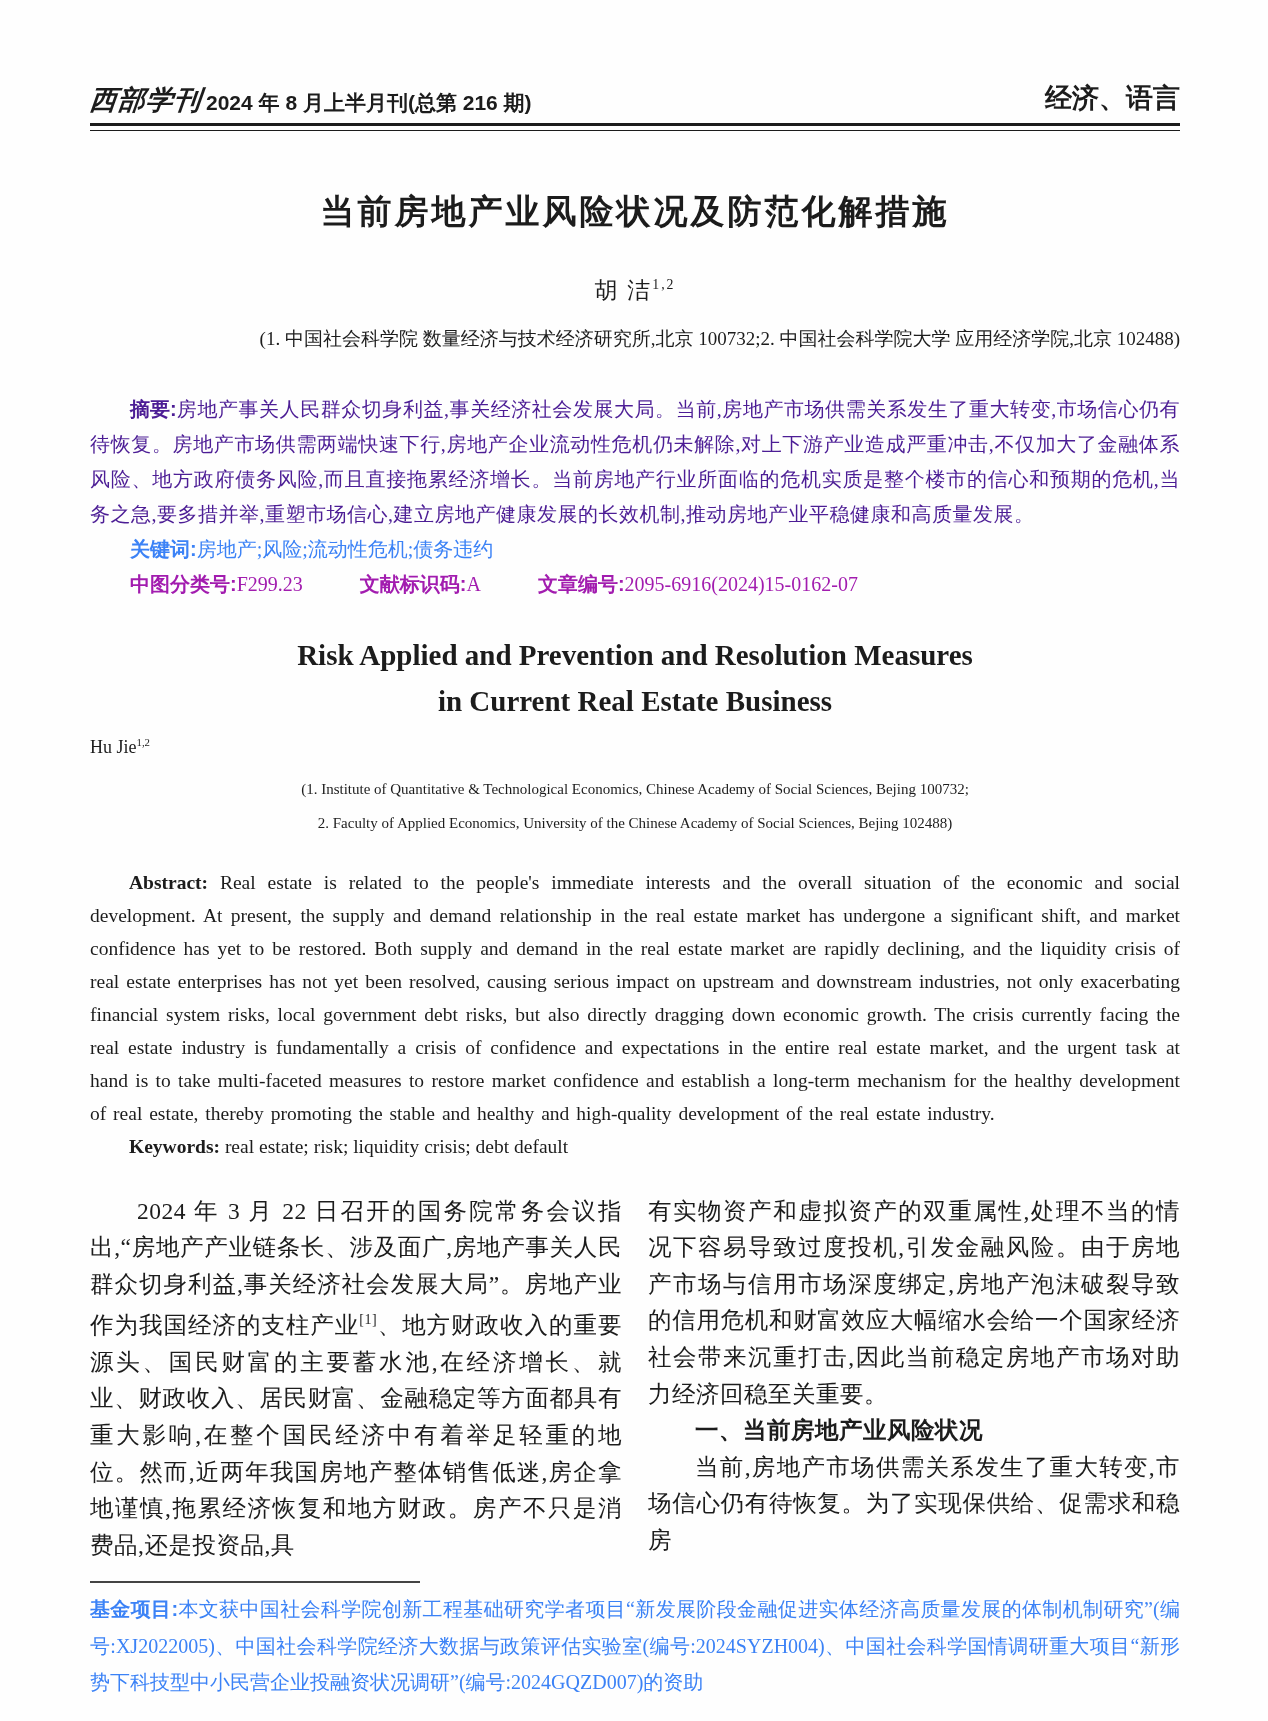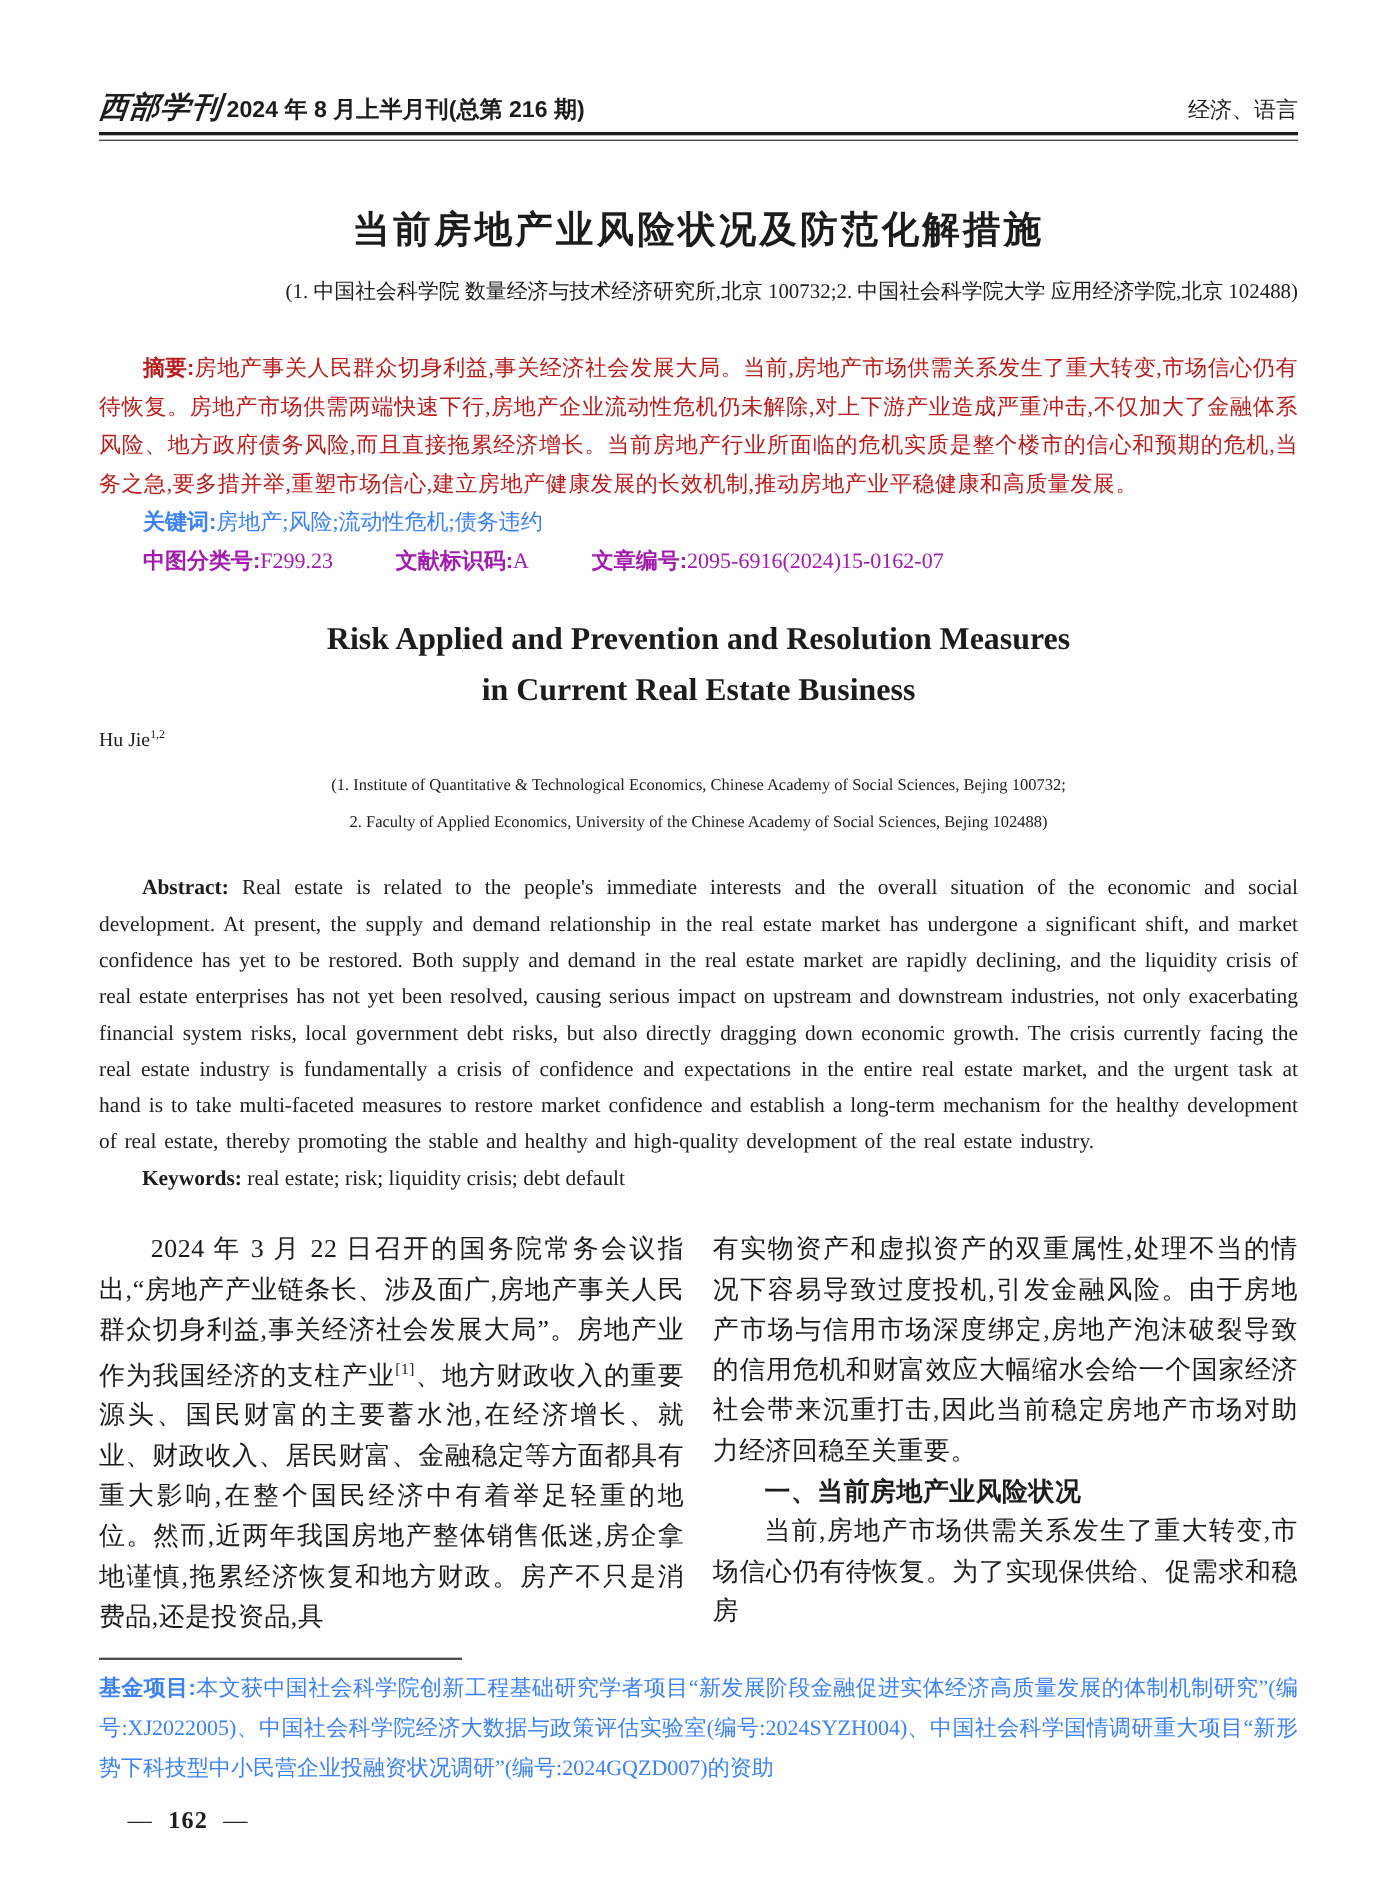--- a/index.html
+++ b/index.html
@@ -9,31 +9,31 @@
     font-family:"Liberation Serif","DejaVu Serif",serif;
     overflow:hidden;position:relative;
   }
   .page{box-sizing:border-box;width:1268px;height:1721px;padding:84px 88px 0 90px;}
 
   
   .hdr{display:flex;justify-content:space-between;align-items:flex-end;}
   .hdr-left{display:flex;align-items:flex-end;gap:4px;}
   .logo{font-family:"Liberation Sans","DejaVu Sans",sans-serif;font-weight:bold;font-style:italic;font-size:27px;line-height:1;letter-spacing:1px;transform:skewX(-6deg);}
   .issue{font-family:"Liberation Sans","DejaVu Sans",sans-serif;font-weight:bold;font-size:21px;line-height:1.1;}
-  .section{font-family:"Liberation Sans","DejaVu Sans",sans-serif;font-weight:normal;font-size:20px;line-height:1.1;}
+  .section{font-family:"Liberation Sans","DejaVu Sans",sans-serif;font-weight:bold;font-size:27px;line-height:1.1;}
   .rule-double{margin-top:9px;height:4px;border-top:3px solid #1c1c1c;border-bottom:1px solid #1c1c1c;}
 
   
   .title-zh{margin-top:58px;text-align:center;font-family:"Liberation Sans","DejaVu Sans",sans-serif;font-weight:bold;font-size:34px;letter-spacing:3px;}
   .author-zh{margin-top:40px;text-align:center;font-size:23px;letter-spacing:2px;}
   .affil-zh{margin-top:20px;text-align:right;font-size:19px;}
   sup{font-size:0.6em;}
 
   
-  .abs-zh{margin-top:40px;font-size:20px;line-height:35px;text-align:justify;text-indent:2em;letter-spacing:0.5px;color:#b91c1c;}
+  .abs-zh{margin-top:40px;font-size:20px;line-height:35px;text-align:justify;text-indent:2em;letter-spacing:0.5px;color:#4c1d95;}
   .lbl-zh{font-family:"Liberation Sans","DejaVu Sans",sans-serif;font-weight:bold;letter-spacing:0;}
   .kw-zh{font-size:20px;line-height:35px;text-indent:2em;color:#3b82f6;}
   .meta-line{font-size:20px;line-height:35px;text-indent:2em;color:#a21caf;}
   .meta-group{margin-right:2.6em;}
 
   
   .title-en{margin-top:30px;text-align:center;font-weight:bold;font-size:29px;line-height:46px;}
   .author-en{margin-top:12px;font-size:18px;}
   .affil-en{text-align:center;font-size:15px;line-height:34px;}
   .affil-en-wrap{margin-top:14px;}
@@ -65,20 +65,21 @@
   <div class="hdr">
     <div class="hdr-left">
       <span class="logo">西部学刊</span>
       <span class="issue">2024 年 8 月上半月刊(总第 216 期)</span>
     </div>
     <div class="section">经济、语言</div>
   </div>
   <div class="rule-double"></div>
 
   <div class="title-zh">当前房地产业风险状况及防范化解措施</div>
+  <div class="author-zh"><span>胡  洁</span><sup>1,2</sup></div>
   <div class="affil-zh">(1. 中国社会科学院 数量经济与技术经济研究所,北京 100732;2. 中国社会科学院大学 应用经济学院,北京 102488)</div>
 
   <div class="abs-zh">
     <span class="lbl-zh">摘要:</span><span>房地产事关人民群众切身利益,事关经济社会发展大局。当前,房地产市场供需关系发生了重大转变,市场信心仍有待恢复。房地产市场供需两端快速下行,房地产企业流动性危机仍未解除,对上下游产业造成严重冲击,不仅加大了金融体系风险、地方政府债务风险,而且直接拖累经济增长。当前房地产行业所面临的危机实质是整个楼市的信心和预期的危机,当务之急,要多措并举,重塑市场信心,建立房地产健康发展的长效机制,推动房地产业平稳健康和高质量发展。</span>
   </div>
 
   <div class="kw-zh">
     <span class="lbl-zh">关键词:</span><span>房地产;风险;流动性危机;债务违约</span>
   </div>
 

